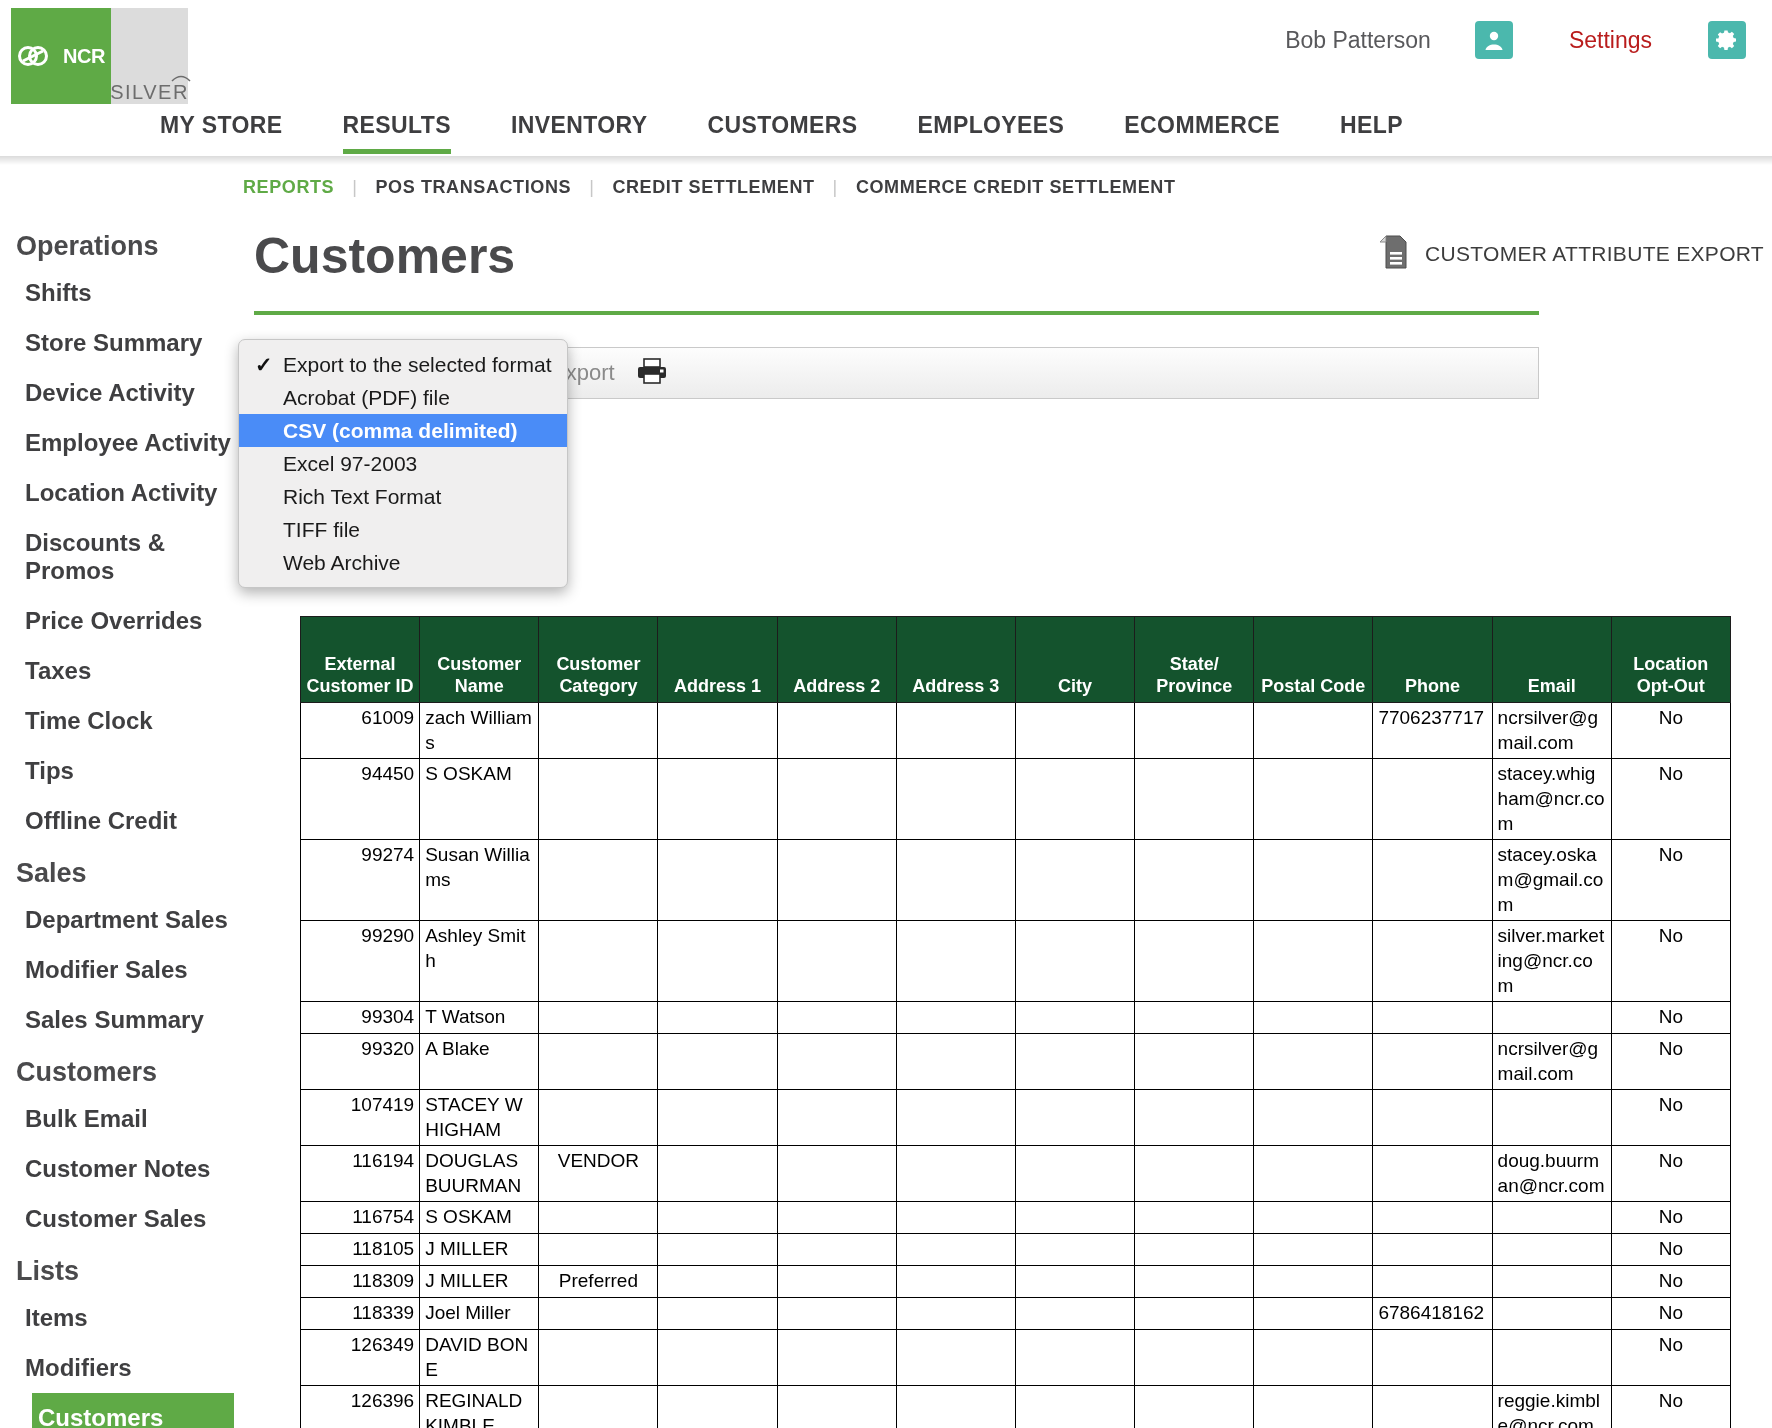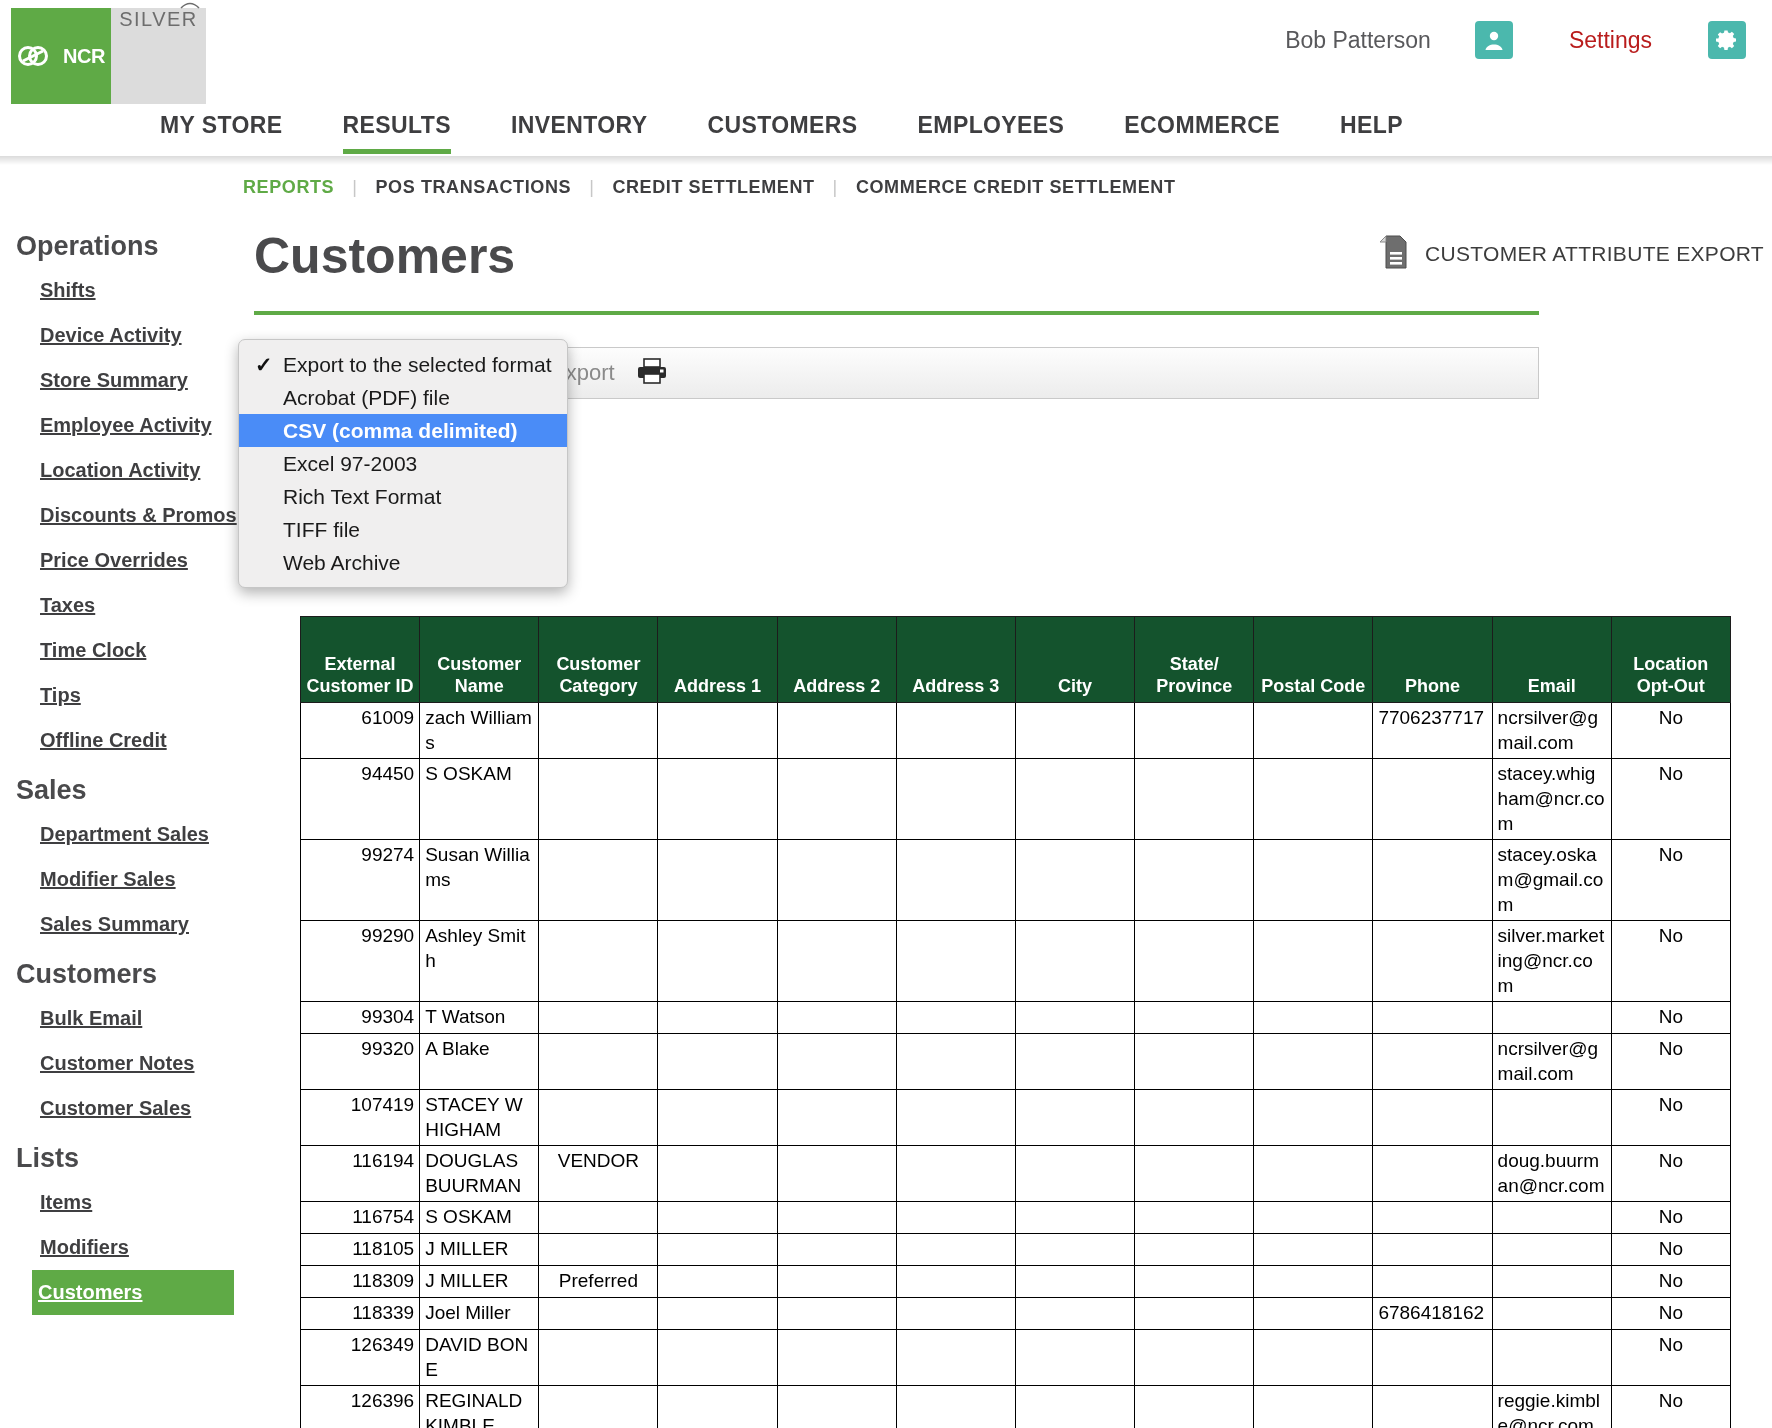--- a/index.html
+++ b/index.html
@@ -33,23 +33,23 @@
   }
   .ncr-mark svg { display:block; }
   .ncr-word {
     color: #ffffff;
     font-size: 20px;
     font-weight: bold;
     letter-spacing: -0.5px;
     font-family: "Liberation Sans", sans-serif;
   }
   .logo-silver {
-    width: 95px; height: 96px;
+    width: 77px; height: 96px;
     background: #dcdcdc;
-    display: flex; align-items: flex-start; justify-content: center;
+    display: flex; align-items: flex-end; justify-content: center;
   }
   .silver-word {
     color: #6d6d6d;
     font-size: 20px;
     letter-spacing: 1.5px;
     font-family: "Liberation Sans", sans-serif;
     position: relative;
   }
   .silver-word .hat {
     position: absolute; right: -2px; top: -9px;
@@ -124,24 +124,23 @@
 
   .sidebar {
     width: 250px; flex: 0 0 250px;
     padding-top: 10px;
   }
   .side-group-title {
     font-size: 27px; font-weight: bold; color: #4a4a4c;
     padding: 0 0 6px 16px; margin-top: 12px;
   }
   .side-link {
-    font-size: 20px; font-weight: bold; color: #3f3f41;
-    padding: 11px 0 11px 40px;
+    font-size: 24px; font-weight: bold; color: #3f3f41;
+    padding: 11px 0 11px 25px;
     cursor: pointer;
-    text-decoration: underline;
   }
   .side-link.active {
     background: #5faa46; color: #ffffff;
     margin-left: 32px; padding-left: 6px;
     width: 202px;
   }
 
   .content { flex: 1; position: relative; padding-left: 4px; }
 
   .page-head {
@@ -340,22 +339,22 @@
     <span class="subnav-item">CREDIT SETTLEMENT</span>
     <span class="subnav-sep">|</span>
     <span class="subnav-item">COMMERCE CREDIT SETTLEMENT</span>
   </div>
 
 <div class="body-wrap">
 
   <div class="sidebar" id="sidebar">
       <div class="side-group-title">Operations</div>
       <div class="side-link">Shifts</div>
+      <div class="side-link">Store Summary</div>
       <div class="side-link">Device Activity</div>
-      <div class="side-link">Store Summary</div>
       <div class="side-link">Employee Activity</div>
       <div class="side-link">Location Activity</div>
       <div class="side-link">Discounts &amp; Promos</div>
       <div class="side-link">Price Overrides</div>
       <div class="side-link">Taxes</div>
       <div class="side-link">Time Clock</div>
       <div class="side-link">Tips</div>
       <div class="side-link">Offline Credit</div>
       <div class="side-group-title">Sales</div>
       <div class="side-link">Department Sales</div>

